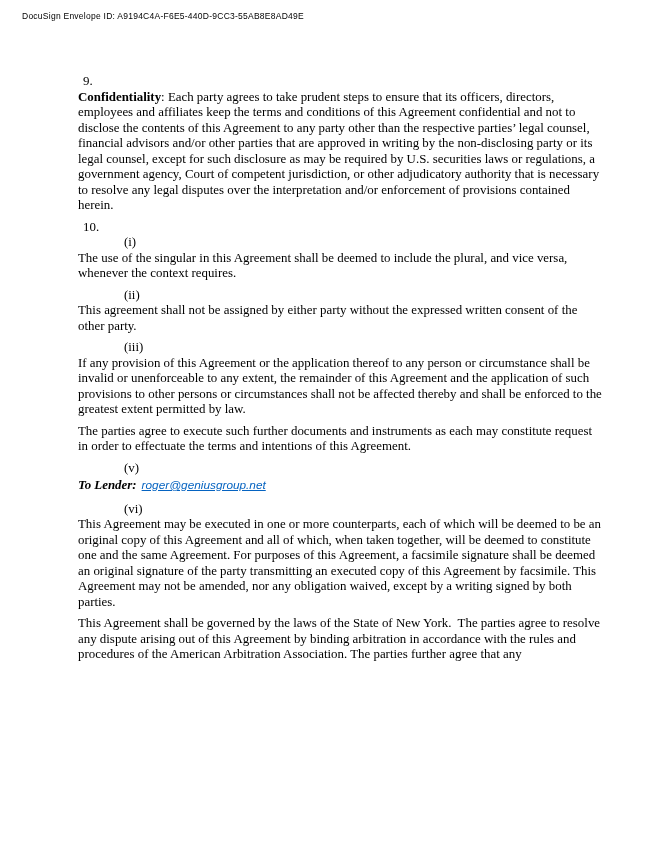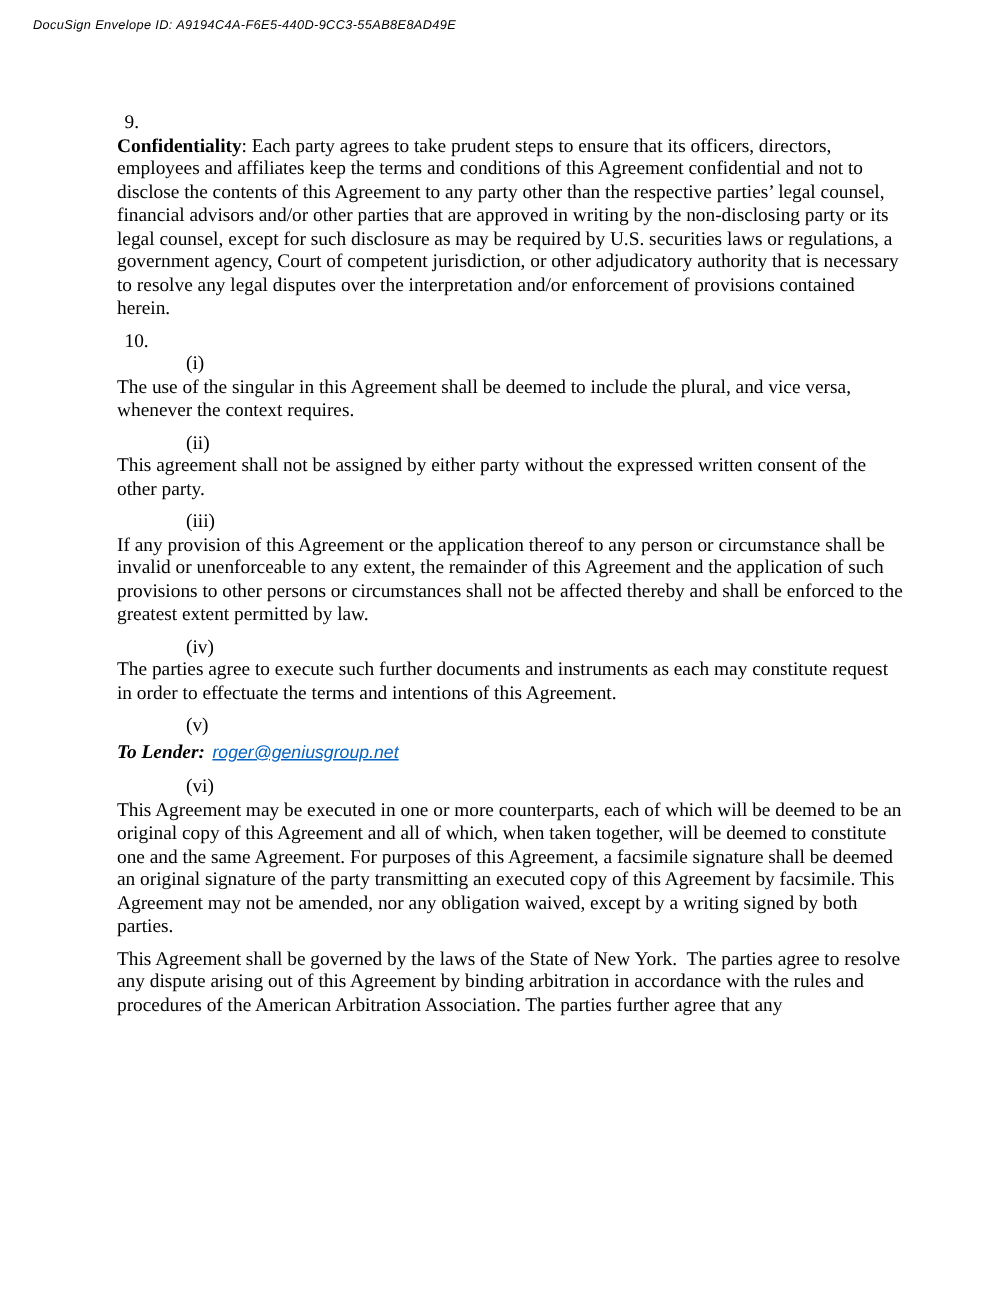--- a/index.html
+++ b/index.html
@@ -14,21 +14,20 @@
     overflow: hidden;
   }
   .docusign-header {
     position: absolute;
     left: 22px;
     top: 11px;
     font-family: "Liberation Sans", sans-serif;
     font-size: 8.5px;
     letter-spacing: 0.25px;
     color: #000000;
-    font-style: italic;
   }
   .content {
     position: absolute;
     left: 78px;
     top: 74px;
     width: 526px;
     font-size: 12.9px;
     line-height: 15.5px;
   }
   .sec-number {
@@ -68,21 +67,20 @@
 
   <div class="prov-label">(i)</div>
   <p class="para">The use of the singular in this Agreement shall be deemed to include the plural, and vice versa, whenever the context requires.</p>
 
   <div class="prov-label">(ii)</div>
   <p class="para">This agreement shall not be assigned by either party without the expressed written consent of the other party.</p>
 
   <div class="prov-label">(iii)</div>
   <p class="para">If any provision of this Agreement or the application thereof to any person or circumstance shall be invalid or unenforceable to any extent, the remainder of this Agreement and the application of such provisions to other persons or circumstances shall not be affected thereby and shall be enforced to the greatest extent permitted by law.</p>
 
-  <div class="prov-label">(iv)</div>
   <p class="para">The parties agree to execute such further documents and instruments as each may constitute request in order to effectuate the terms and intentions of this Agreement.</p>
 
   <div class="prov-label">(v)</div>
 
   <p class="contact"><b>To Lender:</b><a class="email-link">roger@geniusgroup.net</a></p>
 
 
   <div class="prov-label">(vi)</div>
   <p class="para">This Agreement may be executed in one or more counterparts, each of which will be deemed to be an original copy of this Agreement and all of which, when taken together, will be deemed to constitute one and the same Agreement. For purposes of this Agreement, a facsimile signature shall be deemed an original signature of the party transmitting an executed copy of this Agreement by facsimile. This Agreement may not be amended, nor any obligation waived, except by a writing signed by both parties.</p>
 

